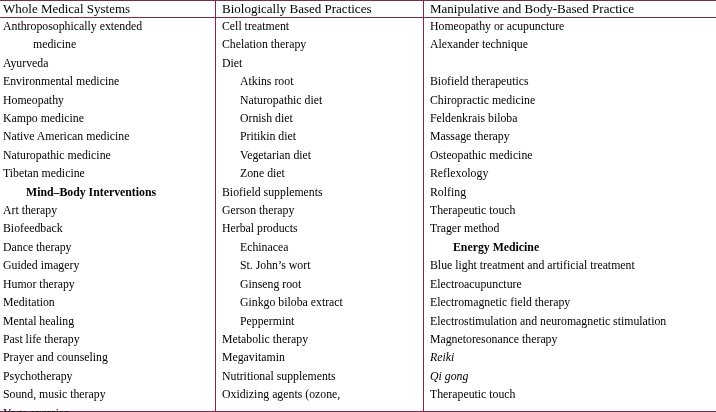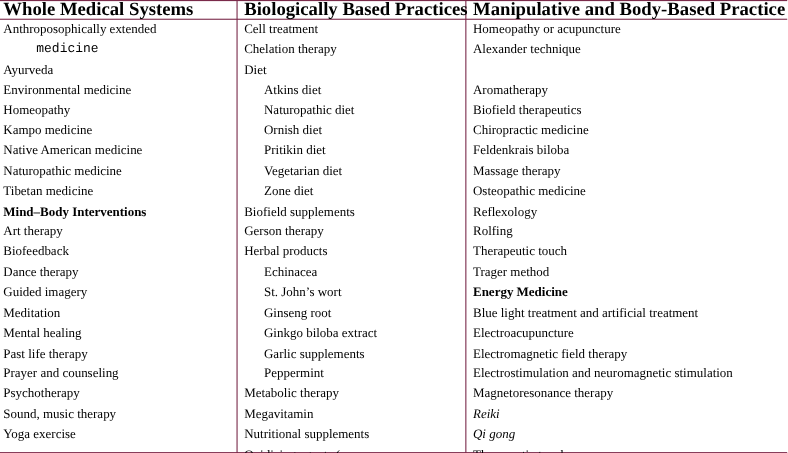--- a/index.html
+++ b/index.html
@@ -49,41 +49,42 @@
     position: absolute;
     top: 0;
     width: 1px;
     height: 412px;
     background: #7a2a4a;
   }
   .vline.v1 { left: 215px; }
   .vline.v2 { left: 423px; }
 
   .colhead {
-    font-size: 17px;
-    font-weight: bold;
+    font-size: 13px;
+    font-weight: normal;
     line-height: 16px;
     height: 16px;
     white-space: nowrap;
   }
   ul.items {
     list-style: none;
     margin: 0;
     padding: 0;
   }
   ul.items li {
     font-size: 11.8px;
     line-height: 18.4px;
     white-space: nowrap;
   }
   li.ind0 { padding-left: 0; }
   li.ind1 { padding-left: 18px; }
-  li.cont { padding-left: 30px; font-family: Liberation Mono, monospace; }
+  li.cont { padding-left: 30px; }
   li.sub {
     font-weight: bold;
+    margin-left: 23px;
   }
   li.ital {
     font-style: italic;
   }
 </style>
 </head>
 <body>
 
 <div class="table-wrap">
   <div class="rule-top"></div>
@@ -103,67 +104,66 @@
         <li class="ind0">Homeopathy</li>
         <li class="ind0">Kampo medicine</li>
         <li class="ind0">Native American medicine</li>
         <li class="ind0">Naturopathic medicine</li>
         <li class="ind0">Tibetan medicine</li>
         <li class="ind0 sub">Mind–Body Interventions</li>
         <li class="ind0">Art therapy</li>
         <li class="ind0">Biofeedback</li>
         <li class="ind0">Dance therapy</li>
         <li class="ind0">Guided imagery</li>
+        <li class="ind0">Humor therapy</li>
         <li class="ind0">Meditation</li>
         <li class="ind0">Mental healing</li>
         <li class="ind0">Past life therapy</li>
         <li class="ind0">Prayer and counseling</li>
         <li class="ind0">Psychotherapy</li>
         <li class="ind0">Sound, music therapy</li>
         <li class="ind0">Yoga exercise</li>
 
       </ul>
     </div>
 
     <div class="col c2">
       <div class="colhead">Biologically Based Practices</div>
       <ul class="items">
         <li class="ind0">Cell treatment</li>
         <li class="ind0">Chelation therapy</li>
         <li class="ind0">Diet</li>
-        <li class="ind1">Atkins diet</li>
+        <li class="ind1">Atkins root</li>
         <li class="ind1">Naturopathic diet</li>
         <li class="ind1">Ornish diet</li>
         <li class="ind1">Pritikin diet</li>
         <li class="ind1">Vegetarian diet</li>
         <li class="ind1">Zone diet</li>
         <li class="ind0">Biofield supplements</li>
         <li class="ind0">Gerson therapy</li>
         <li class="ind0">Herbal products</li>
         <li class="ind1">Echinacea</li>
         <li class="ind1">St. John’s wort</li>
         <li class="ind1">Ginseng root</li>
         <li class="ind1">Ginkgo biloba extract</li>
-        <li class="ind1">Garlic supplements</li>
         <li class="ind1">Peppermint</li>
         <li class="ind0">Metabolic therapy</li>
         <li class="ind0">Megavitamin</li>
         <li class="ind0">Nutritional supplements</li>
         <li class="ind0">Oxidizing agents (ozone,</li>
 
       </ul>
     </div>
 
     <div class="col c3">
       <div class="colhead">Manipulative and Body-Based Practice</div>
       <ul class="items">
         <li class="ind0">Homeopathy or acupuncture</li>
         <li class="ind0">Alexander technique</li>
         <li class="ind0">&nbsp;</li>
-        <li class="ind0">Aromatherapy</li>
         <li class="ind0">Biofield therapeutics</li>
         <li class="ind0">Chiropractic medicine</li>
         <li class="ind0">Feldenkrais biloba</li>
         <li class="ind0">Massage therapy</li>
         <li class="ind0">Osteopathic medicine</li>
         <li class="ind0">Reflexology</li>
         <li class="ind0">Rolfing</li>
         <li class="ind0">Therapeutic touch</li>
         <li class="ind0">Trager method</li>
         <li class="ind0 sub">Energy Medicine</li>

